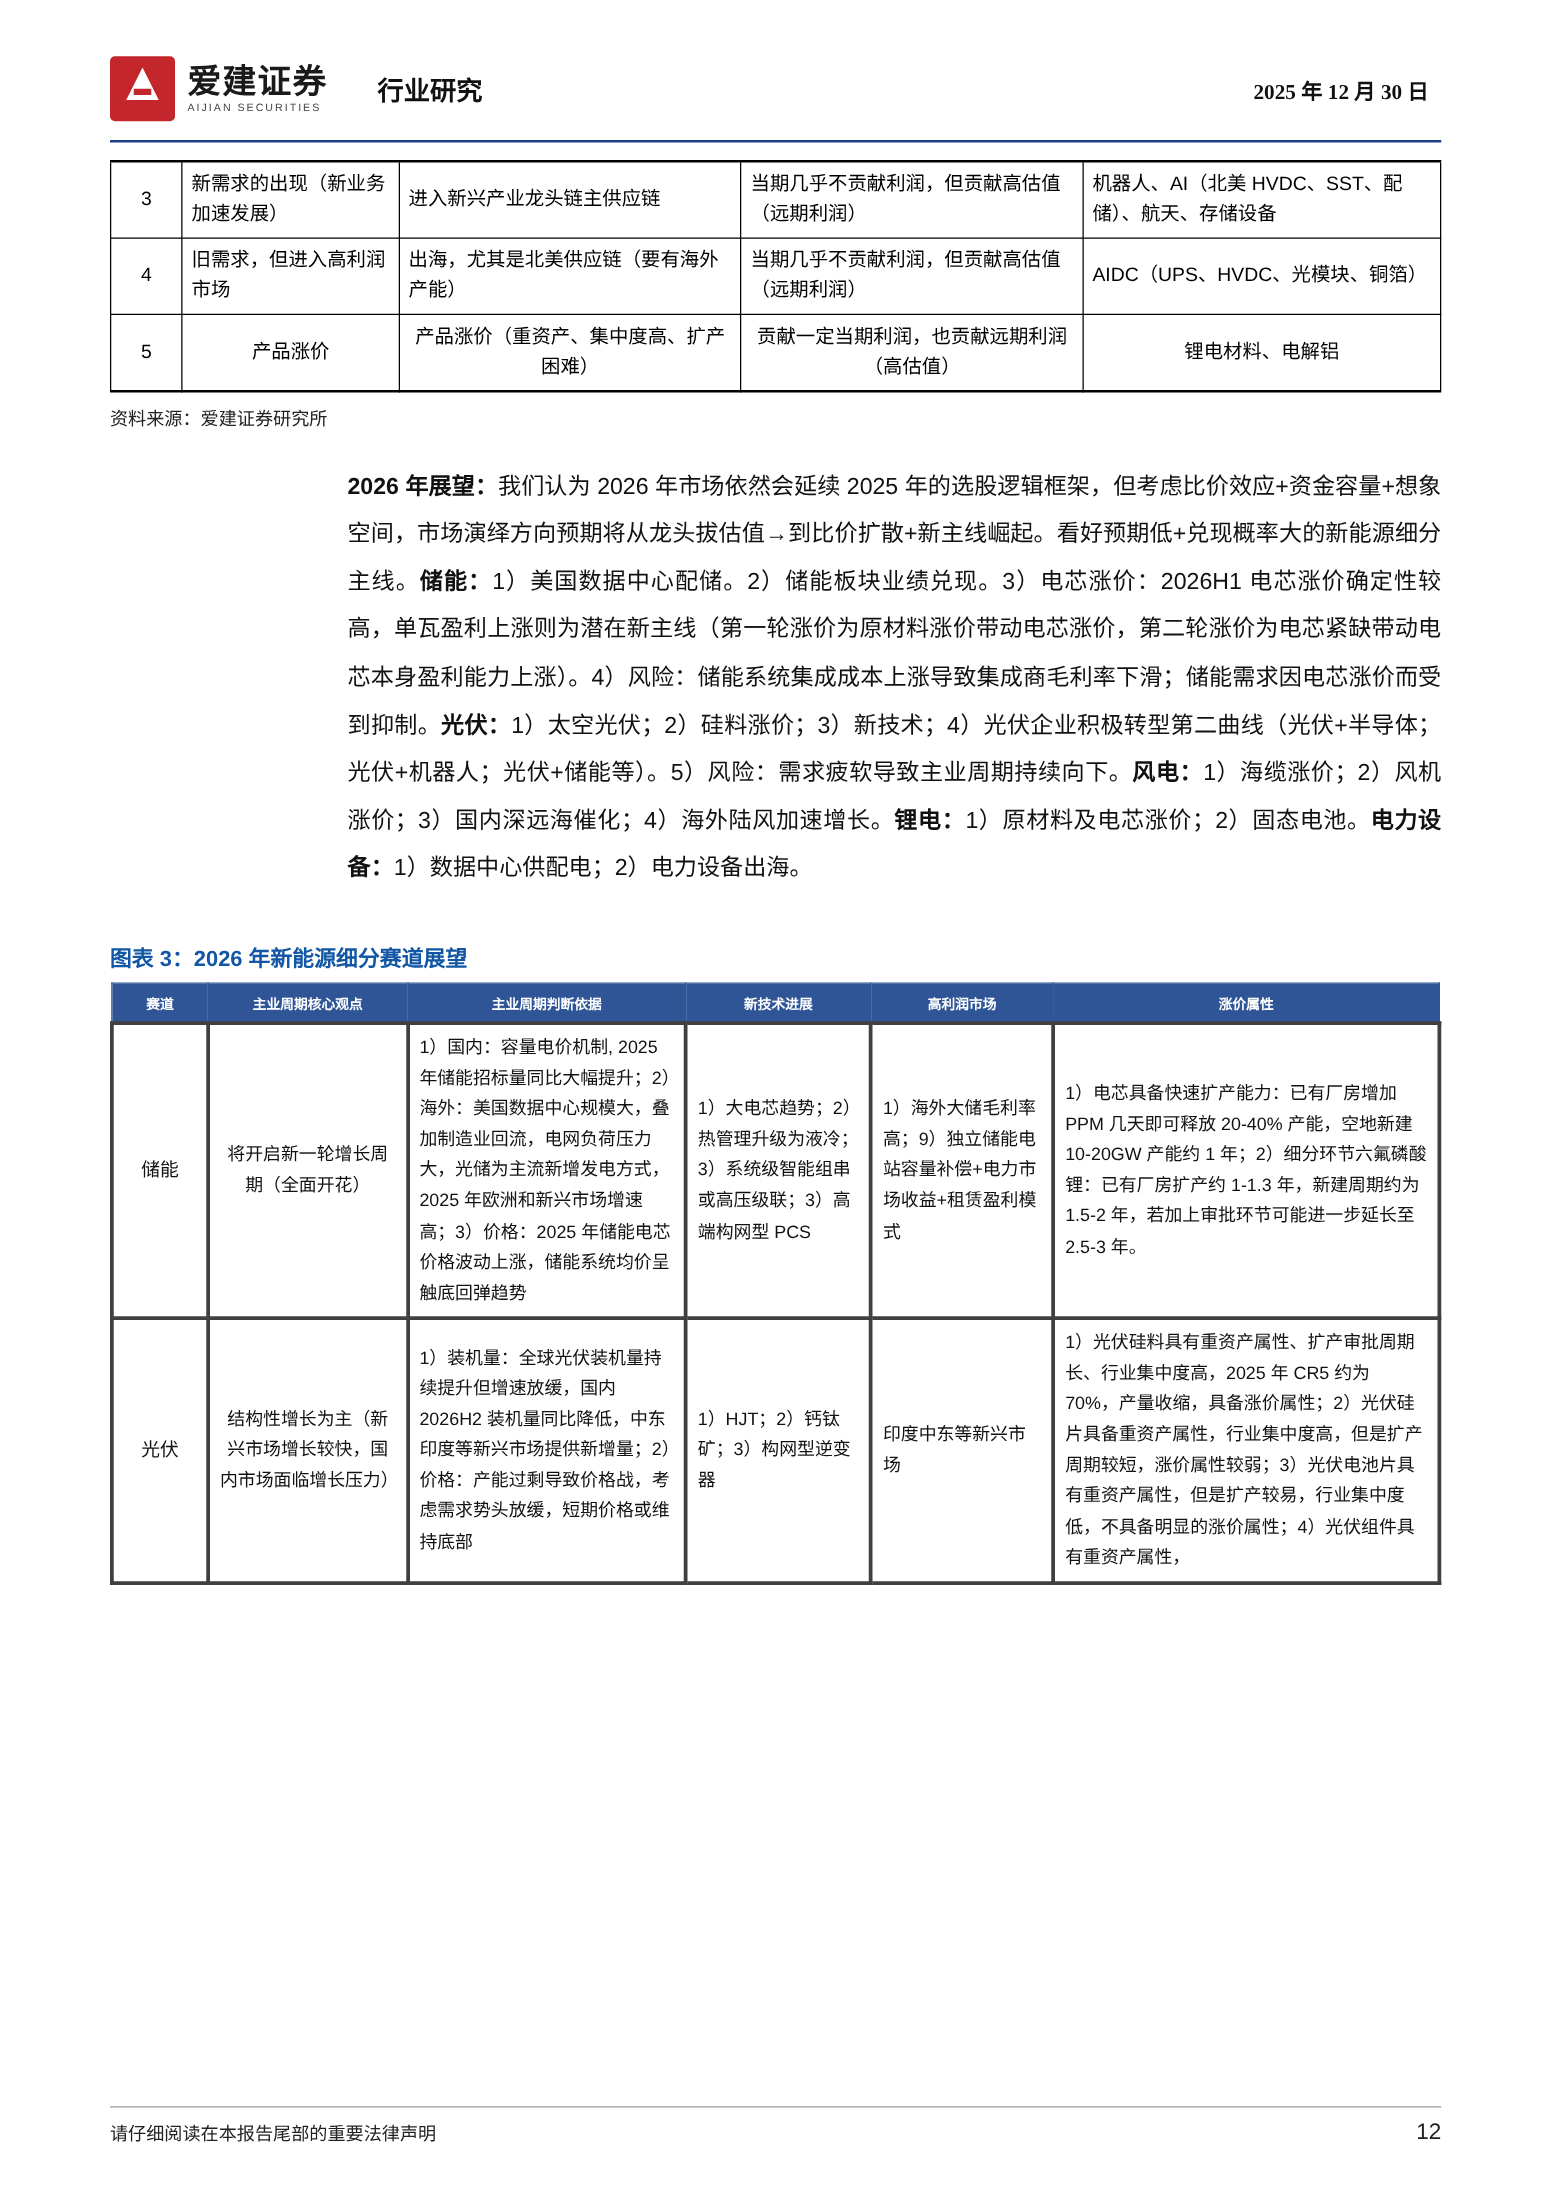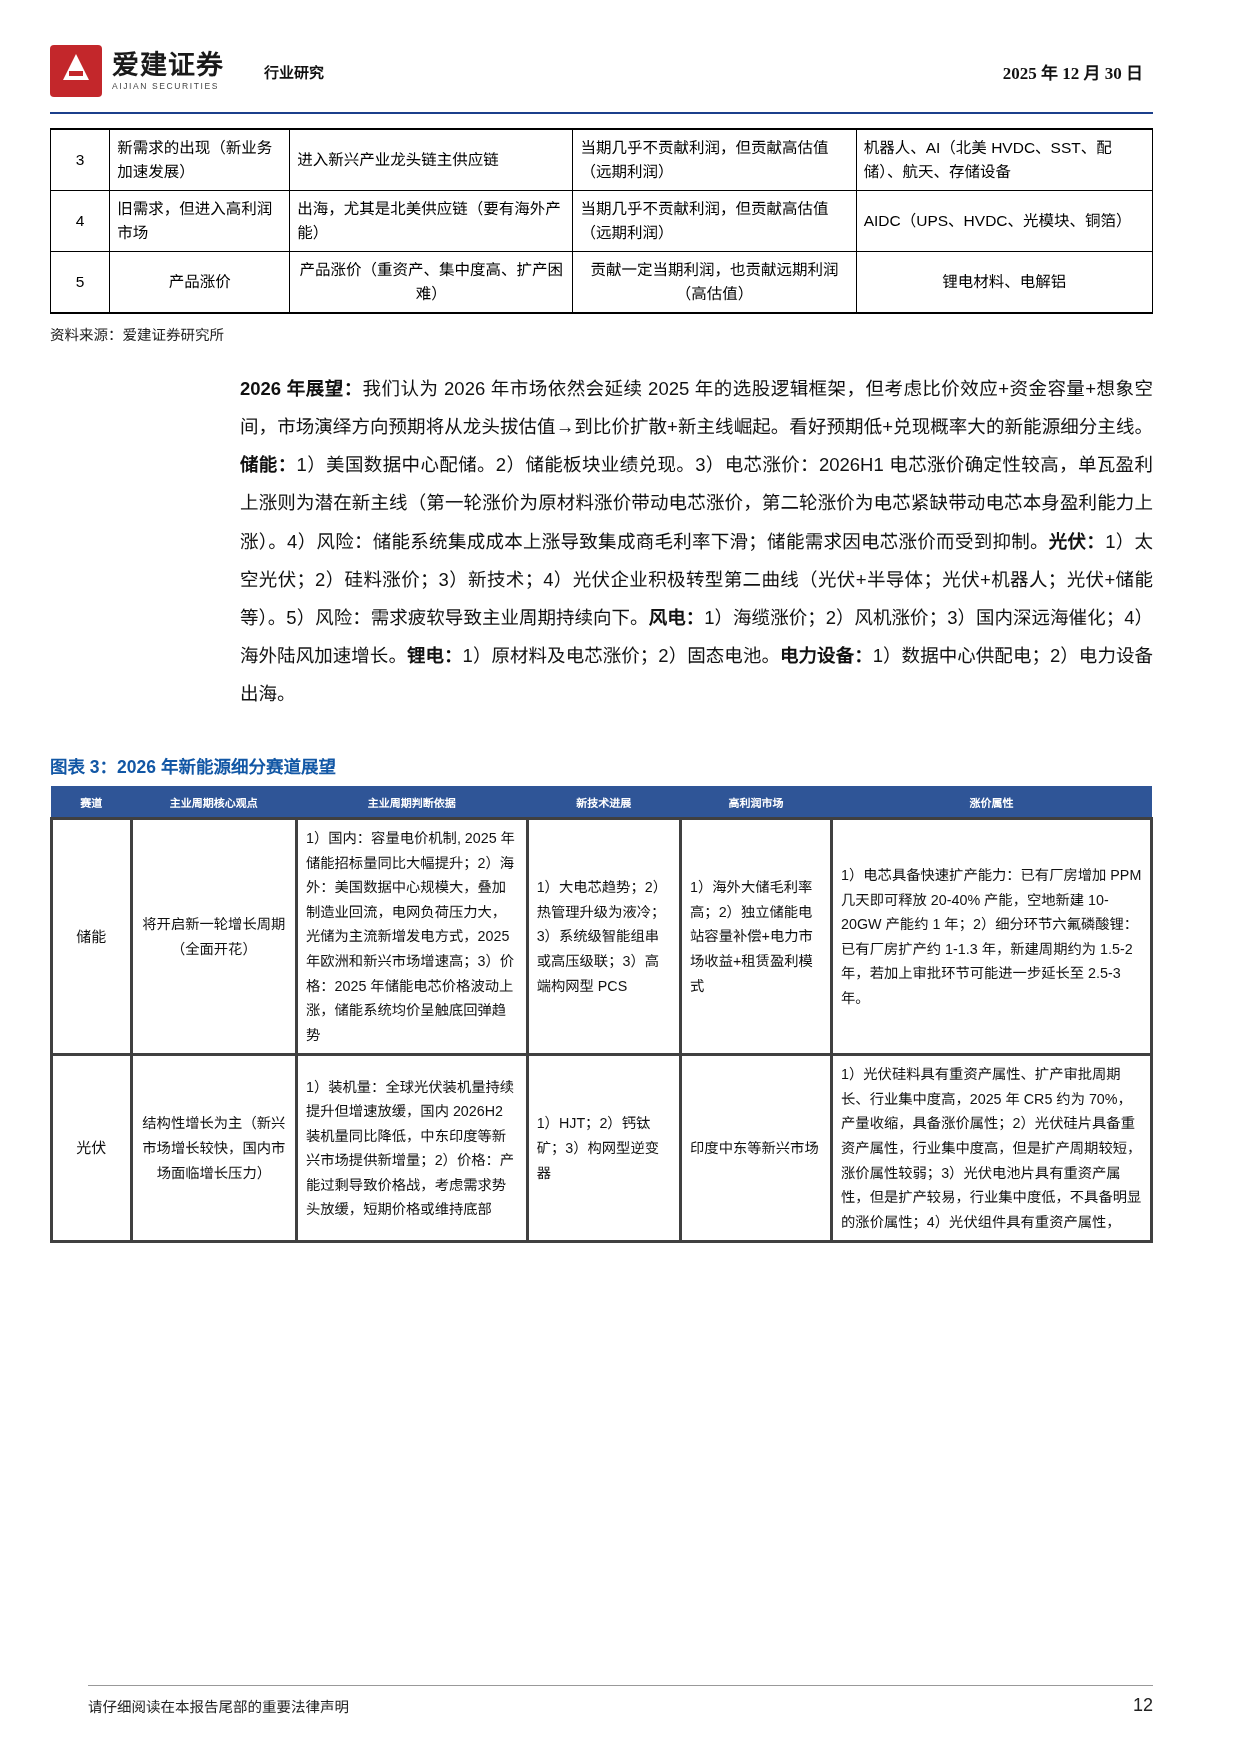--- a/index.html
+++ b/index.html
@@ -11,21 +11,21 @@
     width: 1241px;
     height: 1754px;
     font-family: "Liberation Serif", "DejaVu Serif", serif;
     color: #000;
     position: relative;
   }
   .page {
     width: 1241px;
     height: 1754px;
     box-sizing: border-box;
-    padding: 40px 88px 0 50px;
+    padding: 40px 88px 0 88px;
     position: relative;
   }
 
   
   .header {
     display: flex;
     align-items: center;
     border-bottom: 2.5px solid #1b3f8b;
     padding-bottom: 10px;
     height: 62px;
@@ -74,21 +74,21 @@
   }
   .logo-en {
     font-family: "Liberation Sans", sans-serif;
     font-size: 8.5px;
     letter-spacing: 1.6px;
     color: #444;
     margin-top: 3px;
   }
   .header-title {
     font-family: "Liberation Sans", sans-serif;
-    font-size: 15px;
+    font-size: 21px;
     font-weight: bold;
     color: #111;
     margin-left: 14px;
     flex: 1;
   }
   .header-date {
     font-family: "Liberation Serif", serif;
     font-size: 17px;
     color: #111;
     padding-right: 10px;
@@ -268,21 +268,21 @@
         <th style="width:118px">高利润市场</th>
         <th style="width:260px">涨价属性</th>
       </tr>
     </thead>
     <tbody>
       <tr>
         <td class="col-track">储能</td>
         <td class="col-core">将开启新一轮增长周期（全面开花）</td>
         <td class="col-basis">1）国内：容量电价机制, 2025 年储能招标量同比大幅提升；2）海外：美国数据中心规模大，叠加制造业回流，电网负荷压力大，光储为主流新增发电方式，2025 年欧洲和新兴市场增速高；3）价格：2025 年储能电芯价格波动上涨，储能系统均价呈触底回弹趋势</td>
         <td class="col-tech">1）大电芯趋势；2）热管理升级为液冷；3）系统级智能组串或高压级联；3）高端构网型 PCS</td>
-        <td class="col-mkt">1）海外大储毛利率高；2）独立储能电站容量补偿+电力市场收益+租赁盈利模式</td>
+        <td class="col-mkt">1）海外大储毛利率高；9）独立储能电站容量补偿+电力市场收益+租赁盈利模式</td>
         <td class="col-price">1）电芯具备快速扩产能力：已有厂房增加 PPM 几天即可释放 20-40% 产能，空地新建 10-20GW 产能约 1 年；2）细分环节六氟磷酸锂：已有厂房扩产约 1-1.3 年，新建周期约为 1.5-2 年，若加上审批环节可能进一步延长至 2.5-3 年。</td>
       </tr>
       <tr>
         <td class="col-track">光伏</td>
         <td class="col-core">结构性增长为主（新兴市场增长较快，国内市场面临增长压力）</td>
         <td class="col-basis">1）装机量：全球光伏装机量持续提升但增速放缓，国内 2026H2 装机量同比降低，中东印度等新兴市场提供新增量；2）价格：产能过剩导致价格战，考虑需求势头放缓，短期价格或维持底部</td>
         <td class="col-tech">1）HJT；2）钙钛矿；3）构网型逆变器</td>
         <td class="col-mkt">印度中东等新兴市场</td>
         <td class="col-price">1）光伏硅料具有重资产属性、扩产审批周期长、行业集中度高，2025 年 CR5 约为 70%，产量收缩，具备涨价属性；2）光伏硅片具备重资产属性，行业集中度高，但是扩产周期较短，涨价属性较弱；3）光伏电池片具有重资产属性，但是扩产较易，行业集中度低，不具备明显的涨价属性；4）光伏组件具有重资产属性，</td>
       </tr>

